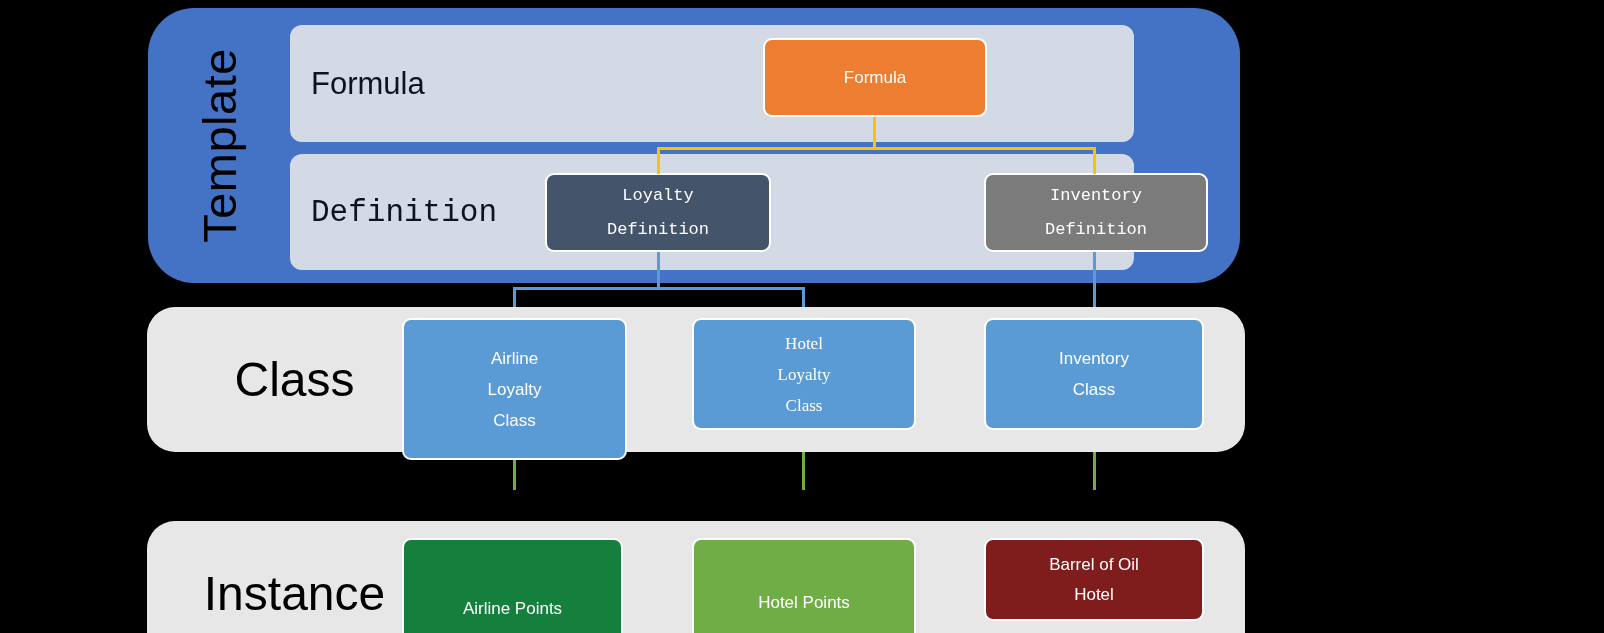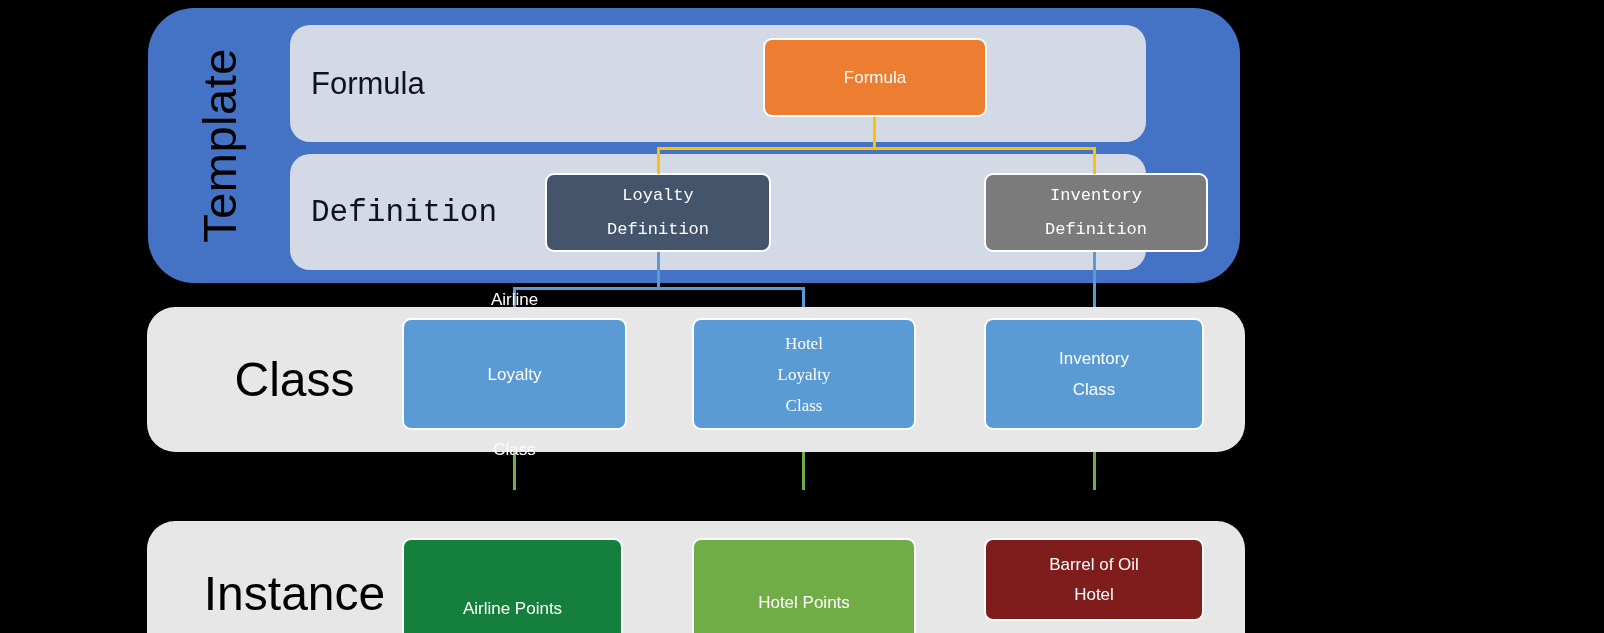--- a/index.html
+++ b/index.html
@@ -10,21 +10,21 @@
 
   
   .tpl { position:absolute; left:148px; top:8px; width:1092px; height:275px;
          background:#4472C4; border-radius:46px; }
   .tpl-label-wrap { position:absolute; left:0; top:0; width:142px; height:275px;
                     display:flex; align-items:center; justify-content:center; }
   .tpl-label { transform:rotate(-90deg); white-space:nowrap; font-size:47px;
                color:#000; letter-spacing:0.5px; }
 
   .trow { position:absolute; left:142px; width:844px; background:#D4DAE5;
-          border-radius:20px;padding-left:12px; }
+          border-radius:12px; }
   .trow-formula { top:17px; height:117px; }
   .trow-definition { top:146px; height:116px;font-family:Liberation Mono, monospace; }
   .trow-label { position:absolute; left:21px; top:0; height:100%;
                 display:flex; align-items:center; font-size:31px; color:#0d1421; }
 
   
   .node { position:absolute; box-sizing:border-box; border:2px solid #ffffff;
           border-radius:9px; color:#ffffff; display:flex; flex-direction:column;
           align-items:center; justify-content:center; text-align:center;
           font-size:17px; }
@@ -38,21 +38,21 @@
 
   
   .band { position:absolute; left:147px; width:1098px; background:#E8E7E7;
           border-radius:28px; }
   .band-class { top:307px; height:145px; }
   .band-instance { top:473px; height:144px;margin-top:48px; }
   .band-label-wrap { position:absolute; left:0; top:0; width:295px; height:100%;
                      display:flex; align-items:center; justify-content:center; }
   .band-label { font-size:48px; color:#000; }
 
-  .node-class-airline   { left:255px; top:11px; width:225px; height:112px; background:#5B9BD5;gap:44px; }
+  .node-class-airline   { left:255px; top:11px; width:225px; height:142px; background:#5B9BD5; }
   .node-class-hotel     { left:545px; top:11px; width:224px; height:112px; background:#5B9BD5;font-family:Liberation Serif, serif; }
   .node-class-inventory { left:837px; top:11px; width:220px; height:112px; background:#5B9BD5; }
 
   .node-inst-airline { left:255px; top:17px; width:221px; height:142px; background:#15803d; }
   .node-inst-hotel   { left:545px; top:17px; width:224px; height:130px; background:#70AD47; }
   .node-inst-barrel  { left:837px; top:17px; width:220px; height:83px; background:#7f1d1d; }
 
   
   .conn { position:absolute; }
   .conn-yellow { background:#FFC000; }

